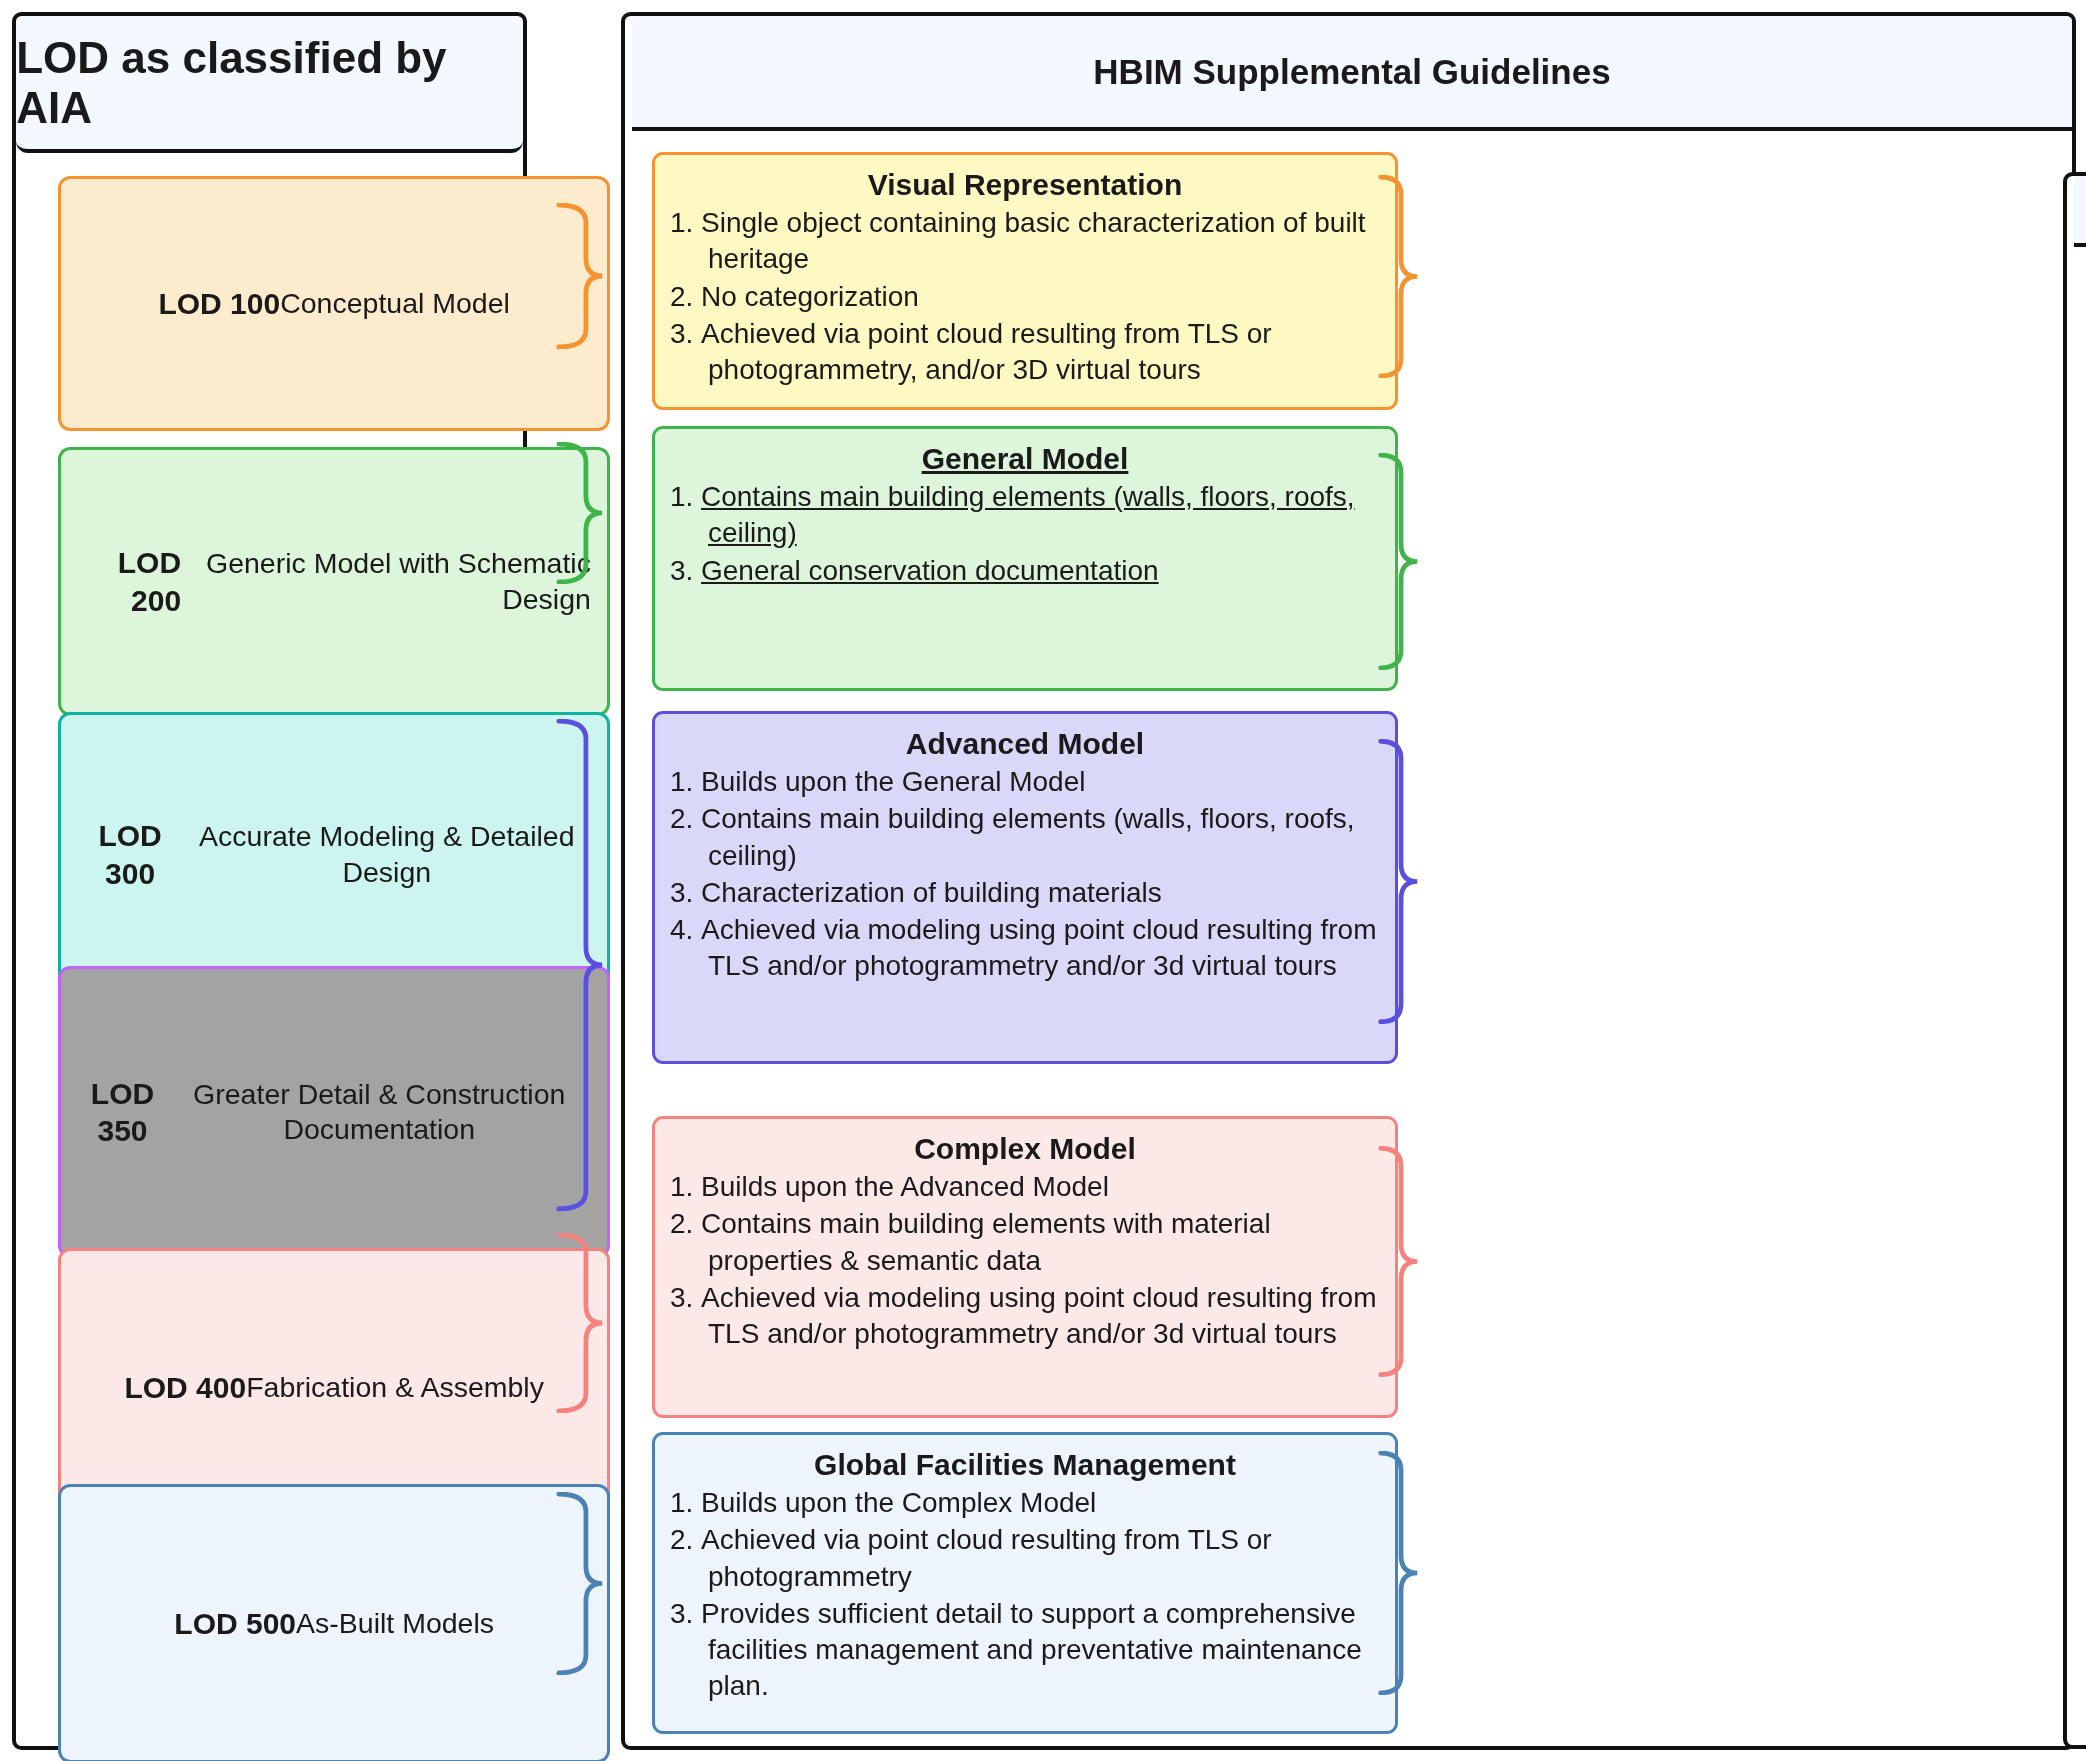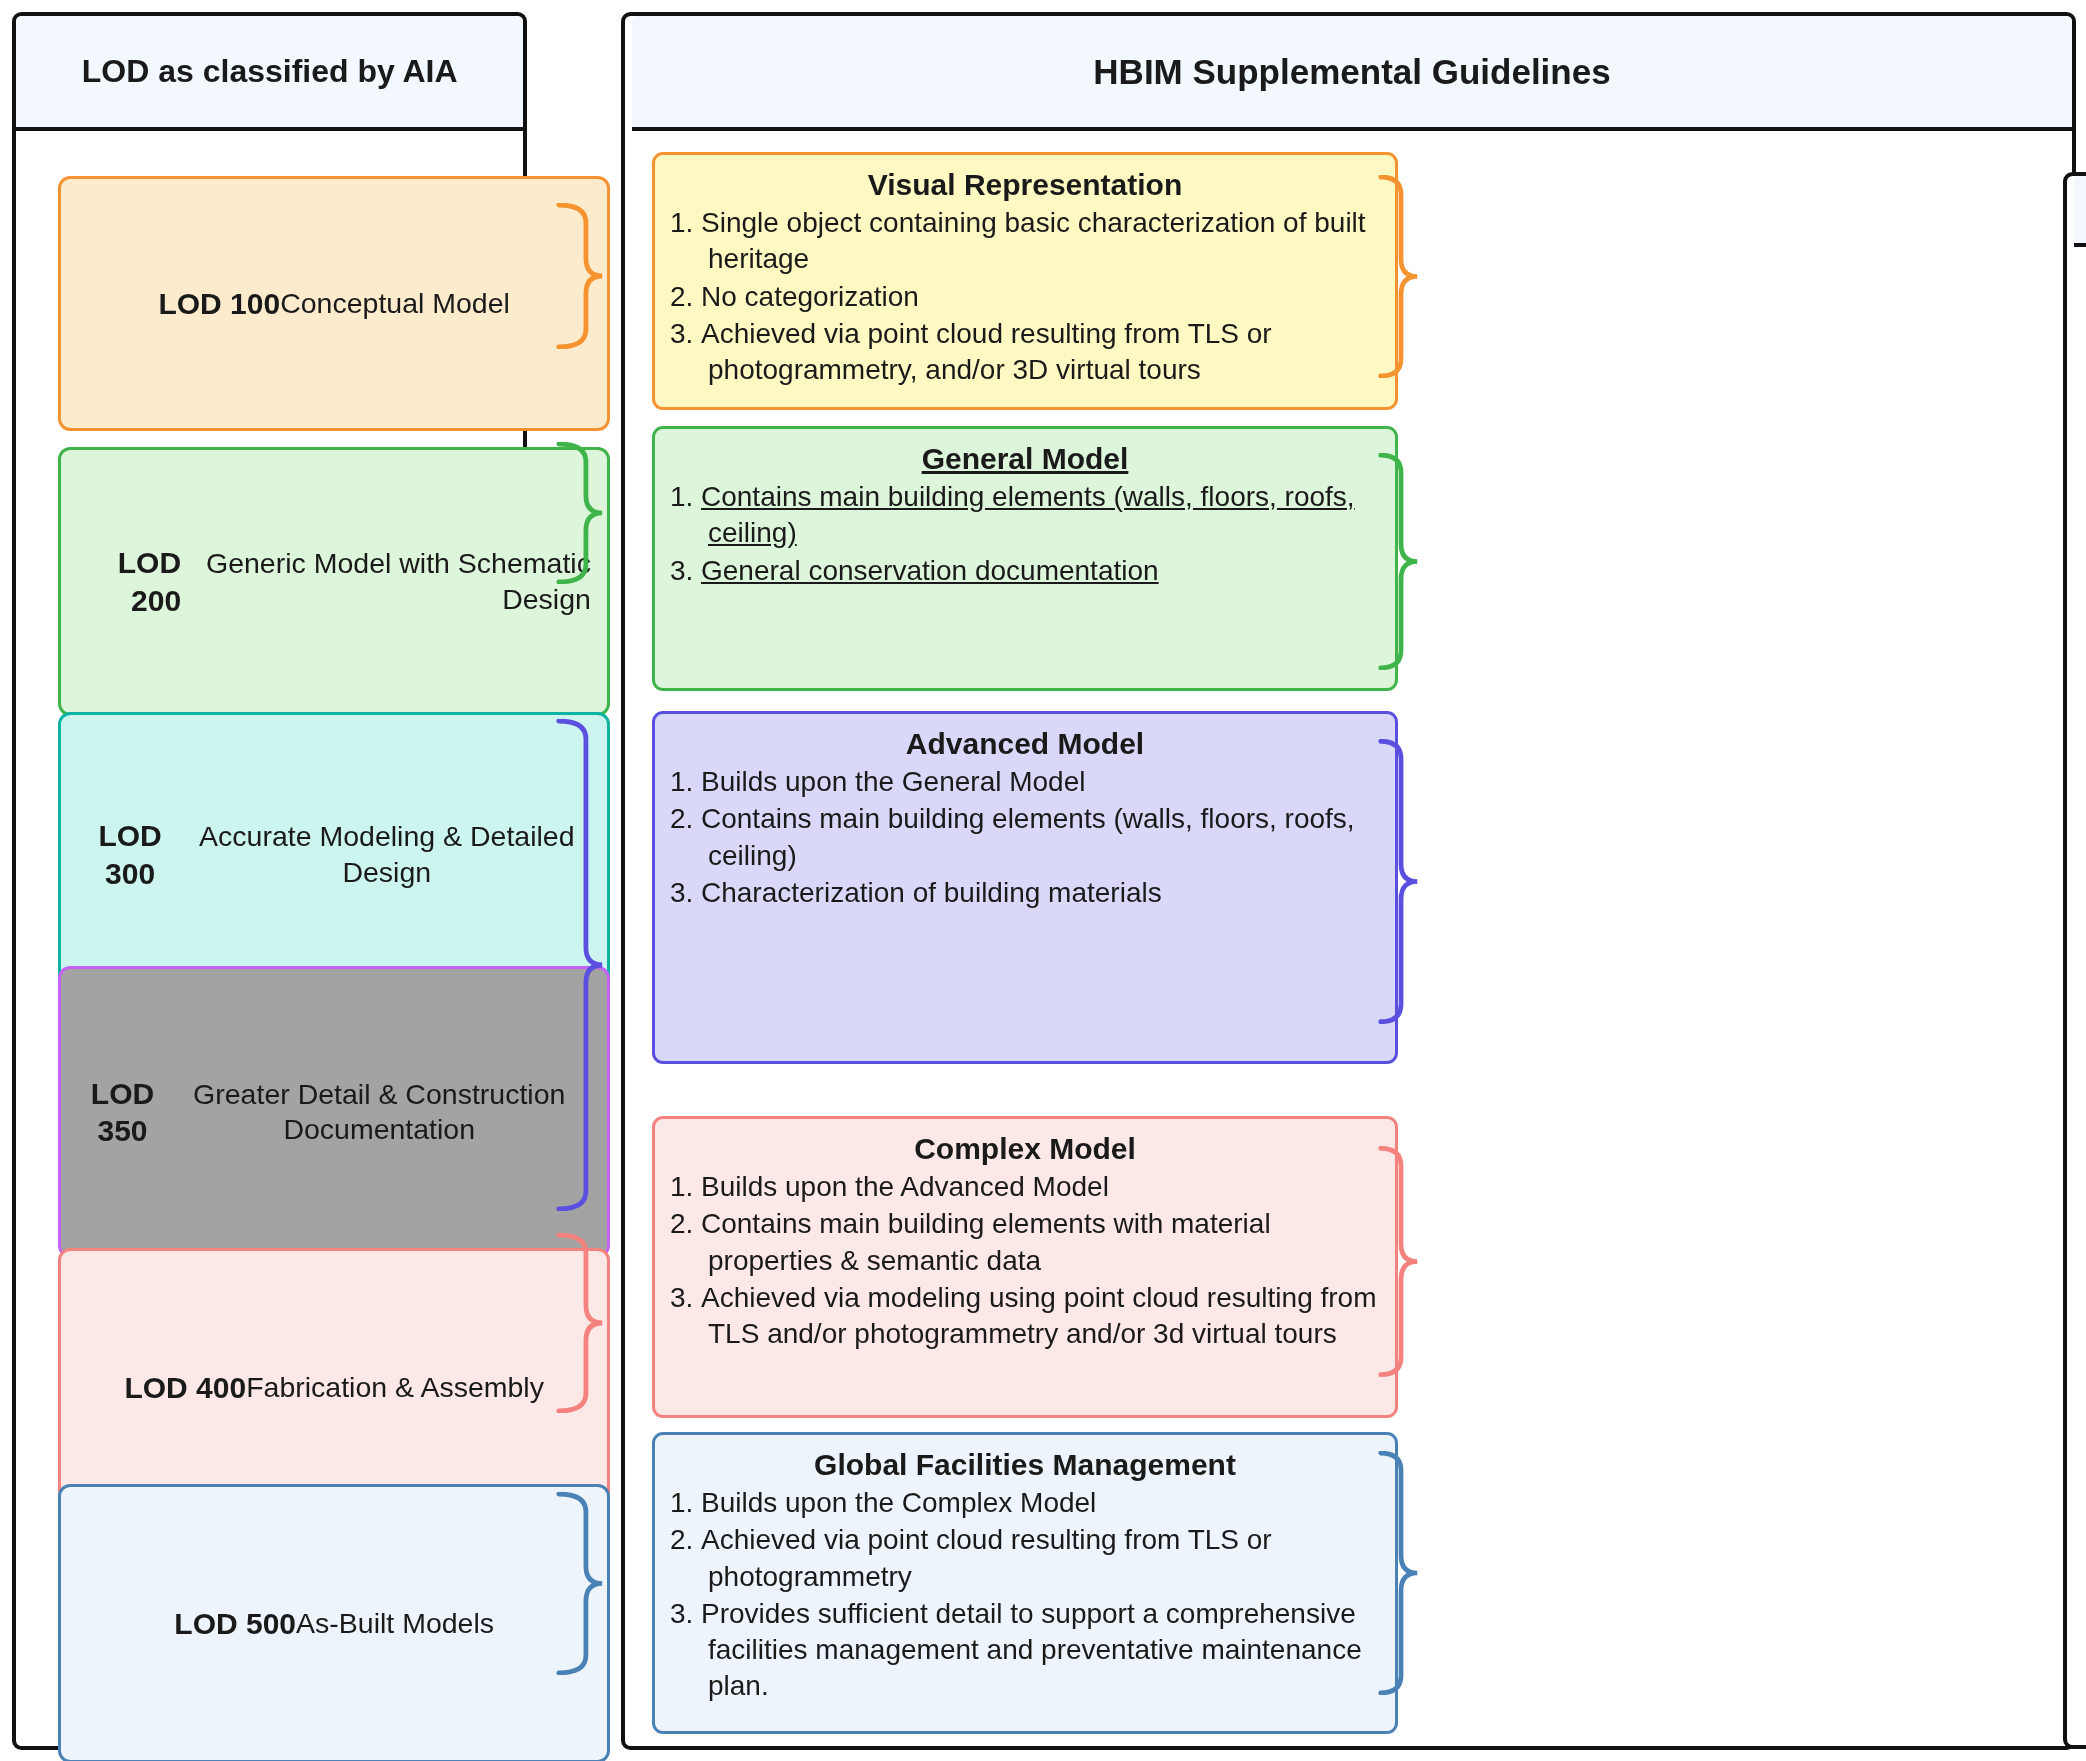--- a/index.html
+++ b/index.html
@@ -22,21 +22,21 @@
   .panel-head {
     position: absolute; left: 0; right: 0; top: 0;
     background: #f2f8fd;
     border-bottom: 4.1px solid #111111;
     border-radius: 5.4px 5.4px 0 0;
     display: flex; align-items: center; justify-content: center;
     font-weight: bold;
   }
 
   #left-panel  { left: 12.2px;  top: 12.2px;  width: 515px;  height: 1738px; }
-  #left-panel .panel-head  { height: 115px; font-size: 32px; }
+  #left-panel .panel-head  { height: 137px; font-size: 44px; border-radius: 12px; }
 
   #mid-panel   { left: 621px; top: 12.2px;  width: 1455px; height: 1738px; }
   #mid-panel .panel-head   { height: 115px; font-size: 35px; margin-left: 7px; }
 
   
   #stake-panel {
     position: absolute;
     left: 1438px; top: 156px;
     width: 631px; height: 1577px;
     border: 4.1px solid #111111;
@@ -151,20 +151,21 @@
             <li><span class="num">1.</span>Contains main building elements (walls, floors, roofs, ceiling)</li>
             <li><span class="num">3.</span>General conservation documentation</li>
           </ul>
         </div>
         <div class="g-card" style="top: 695px; height: 353px; border-color: rgb(91, 79, 224); background: rgb(217, 216, 248);">
           <div class="g-title">Advanced Model</div>
           <ul class="g-list">
             <li><span class="num">1.</span>Builds upon the General Model</li>
             <li><span class="num">2.</span>Contains main building elements (walls, floors, roofs, ceiling)</li>
             <li><span class="num">3.</span>Characterization of building materials</li>
+            <li><span class="num">4.</span>Achieved via modeling using point cloud resulting from TLS and/or photogrammetry and/or 3d virtual tours</li>
           </ul>
         </div>
         <div class="g-card" style="top: 1100px; height: 302px; border-color: rgb(244, 130, 126); background: rgb(252, 233, 231);">
           <div class="g-title">Complex Model</div>
           <ul class="g-list">
             <li><span class="num">1.</span>Builds upon the Advanced Model</li>
             <li><span class="num">2.</span>Contains main building elements with material properties &amp; semantic data</li>
             <li><span class="num">3.</span>Achieved via modeling using point cloud resulting from TLS and/or photogrammetry and/or 3d virtual tours</li>
           </ul>
         </div>

